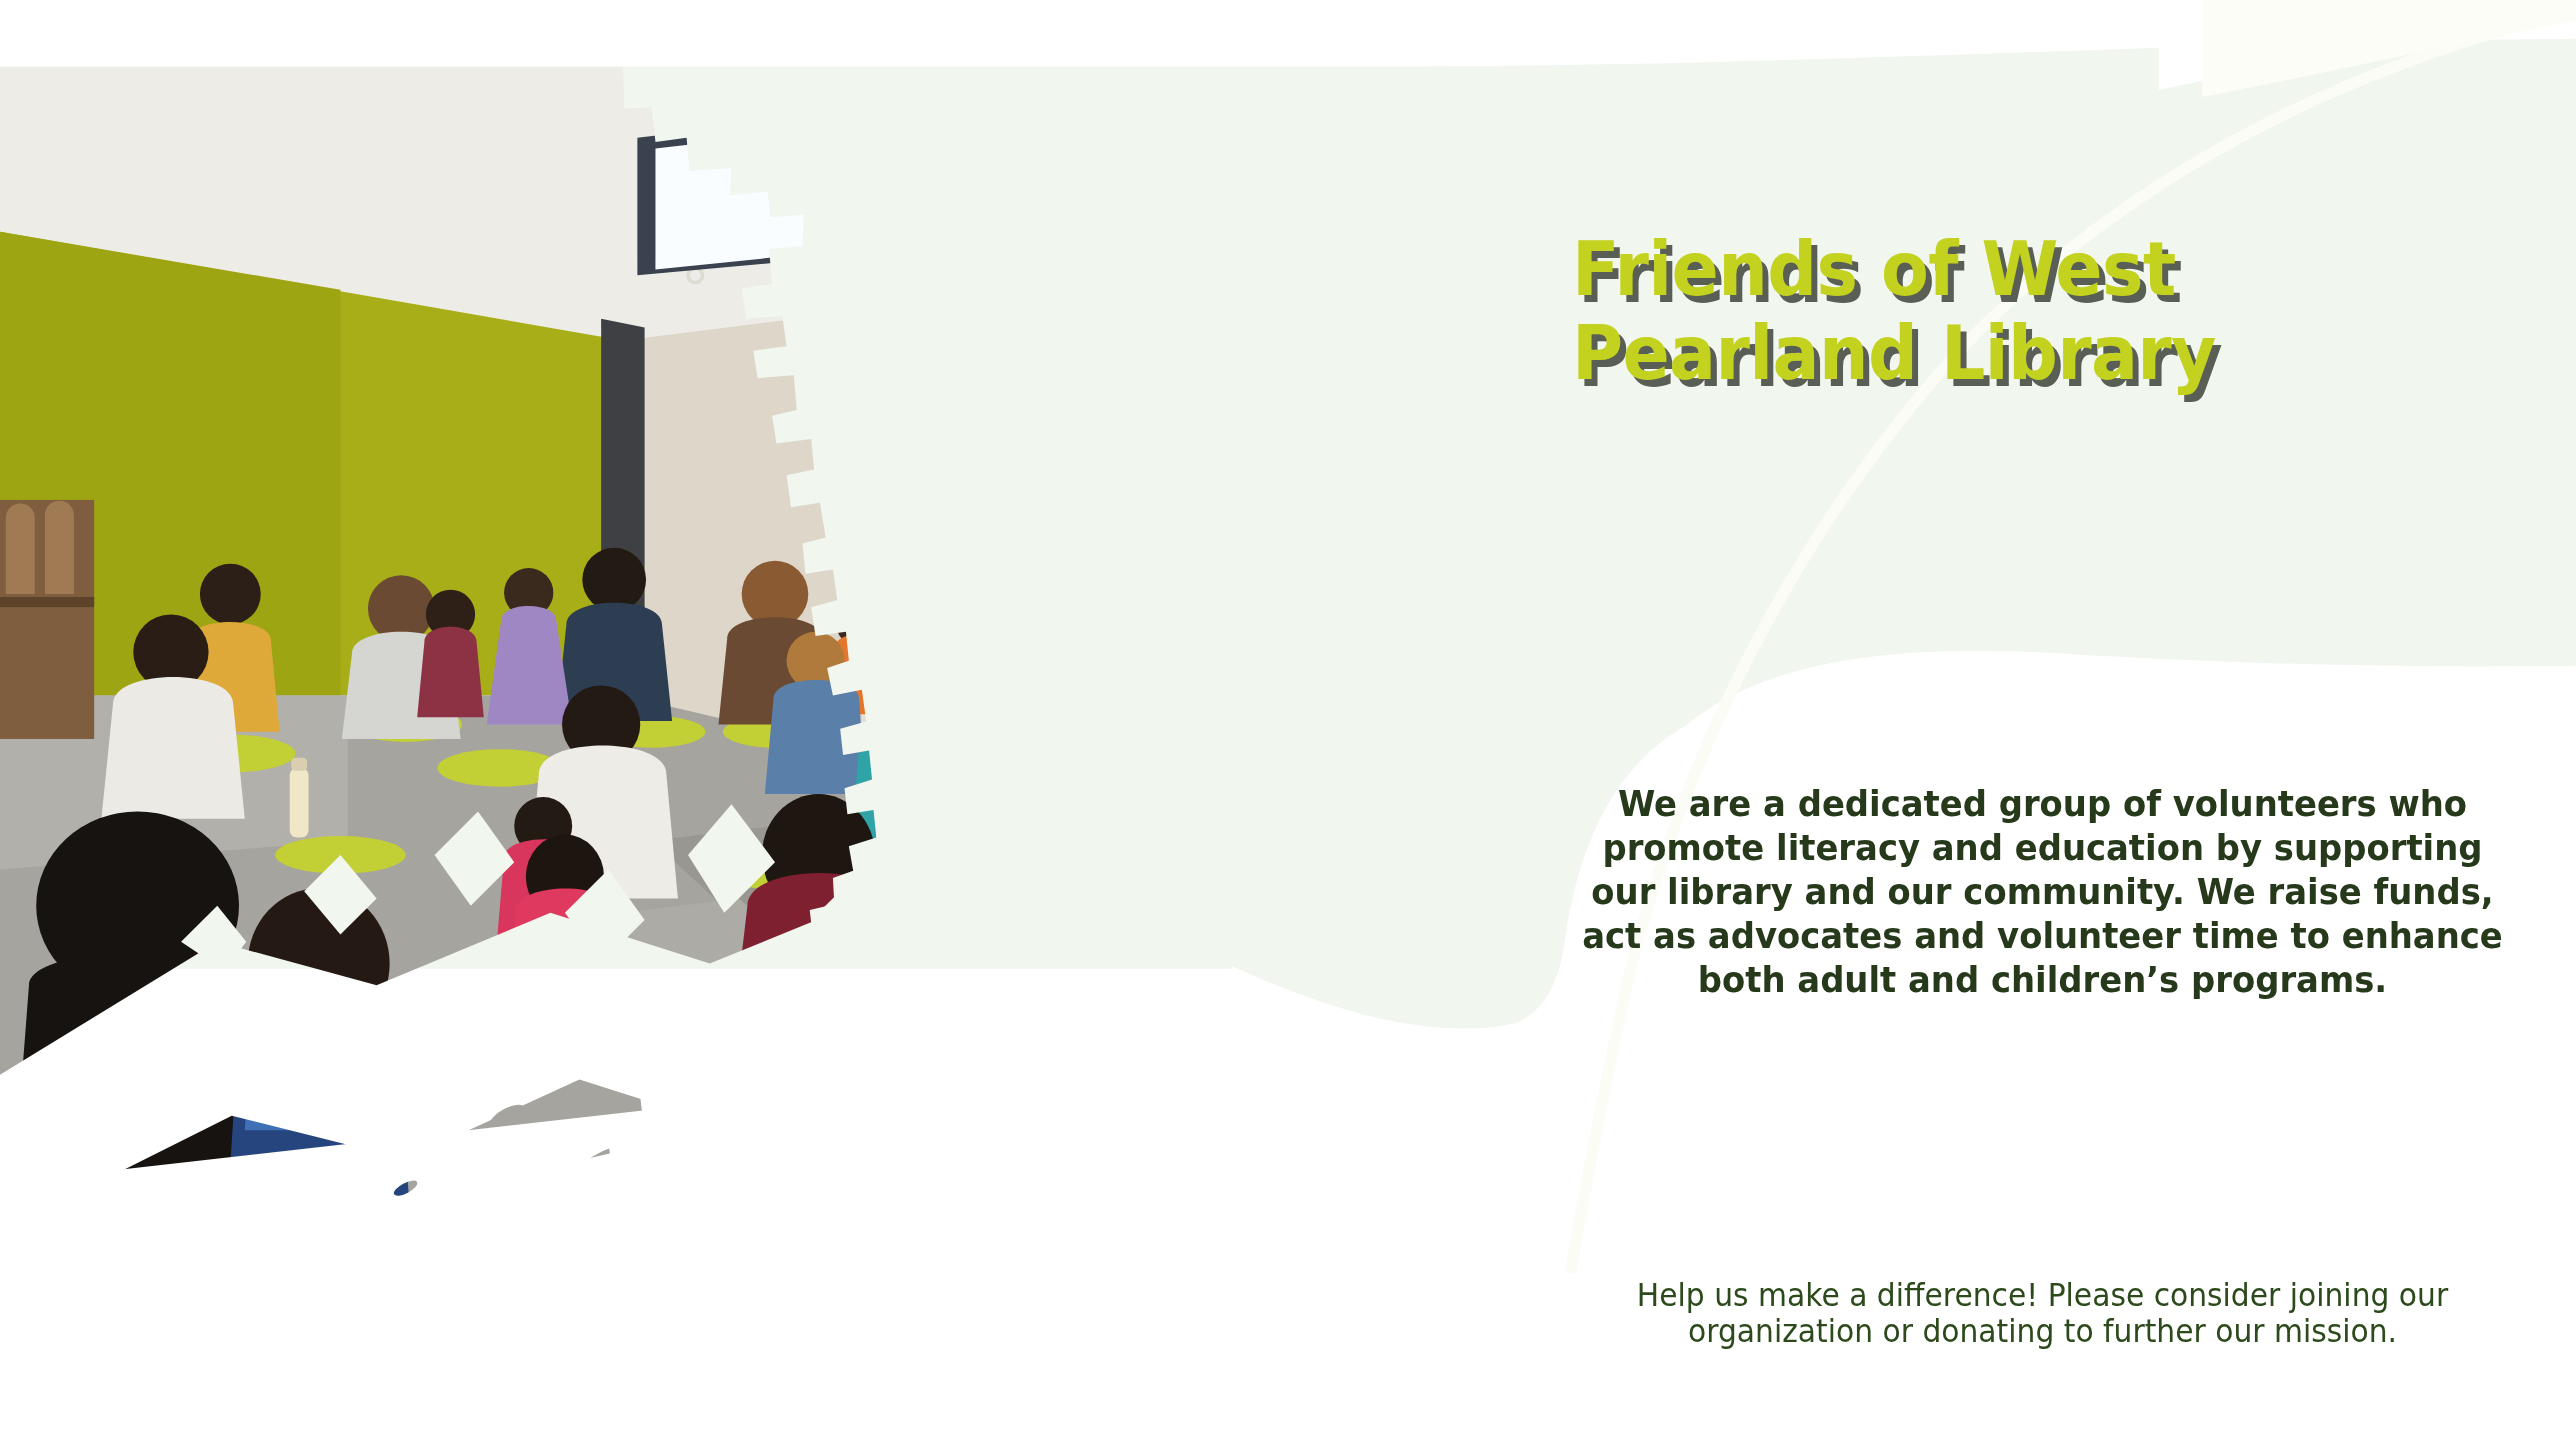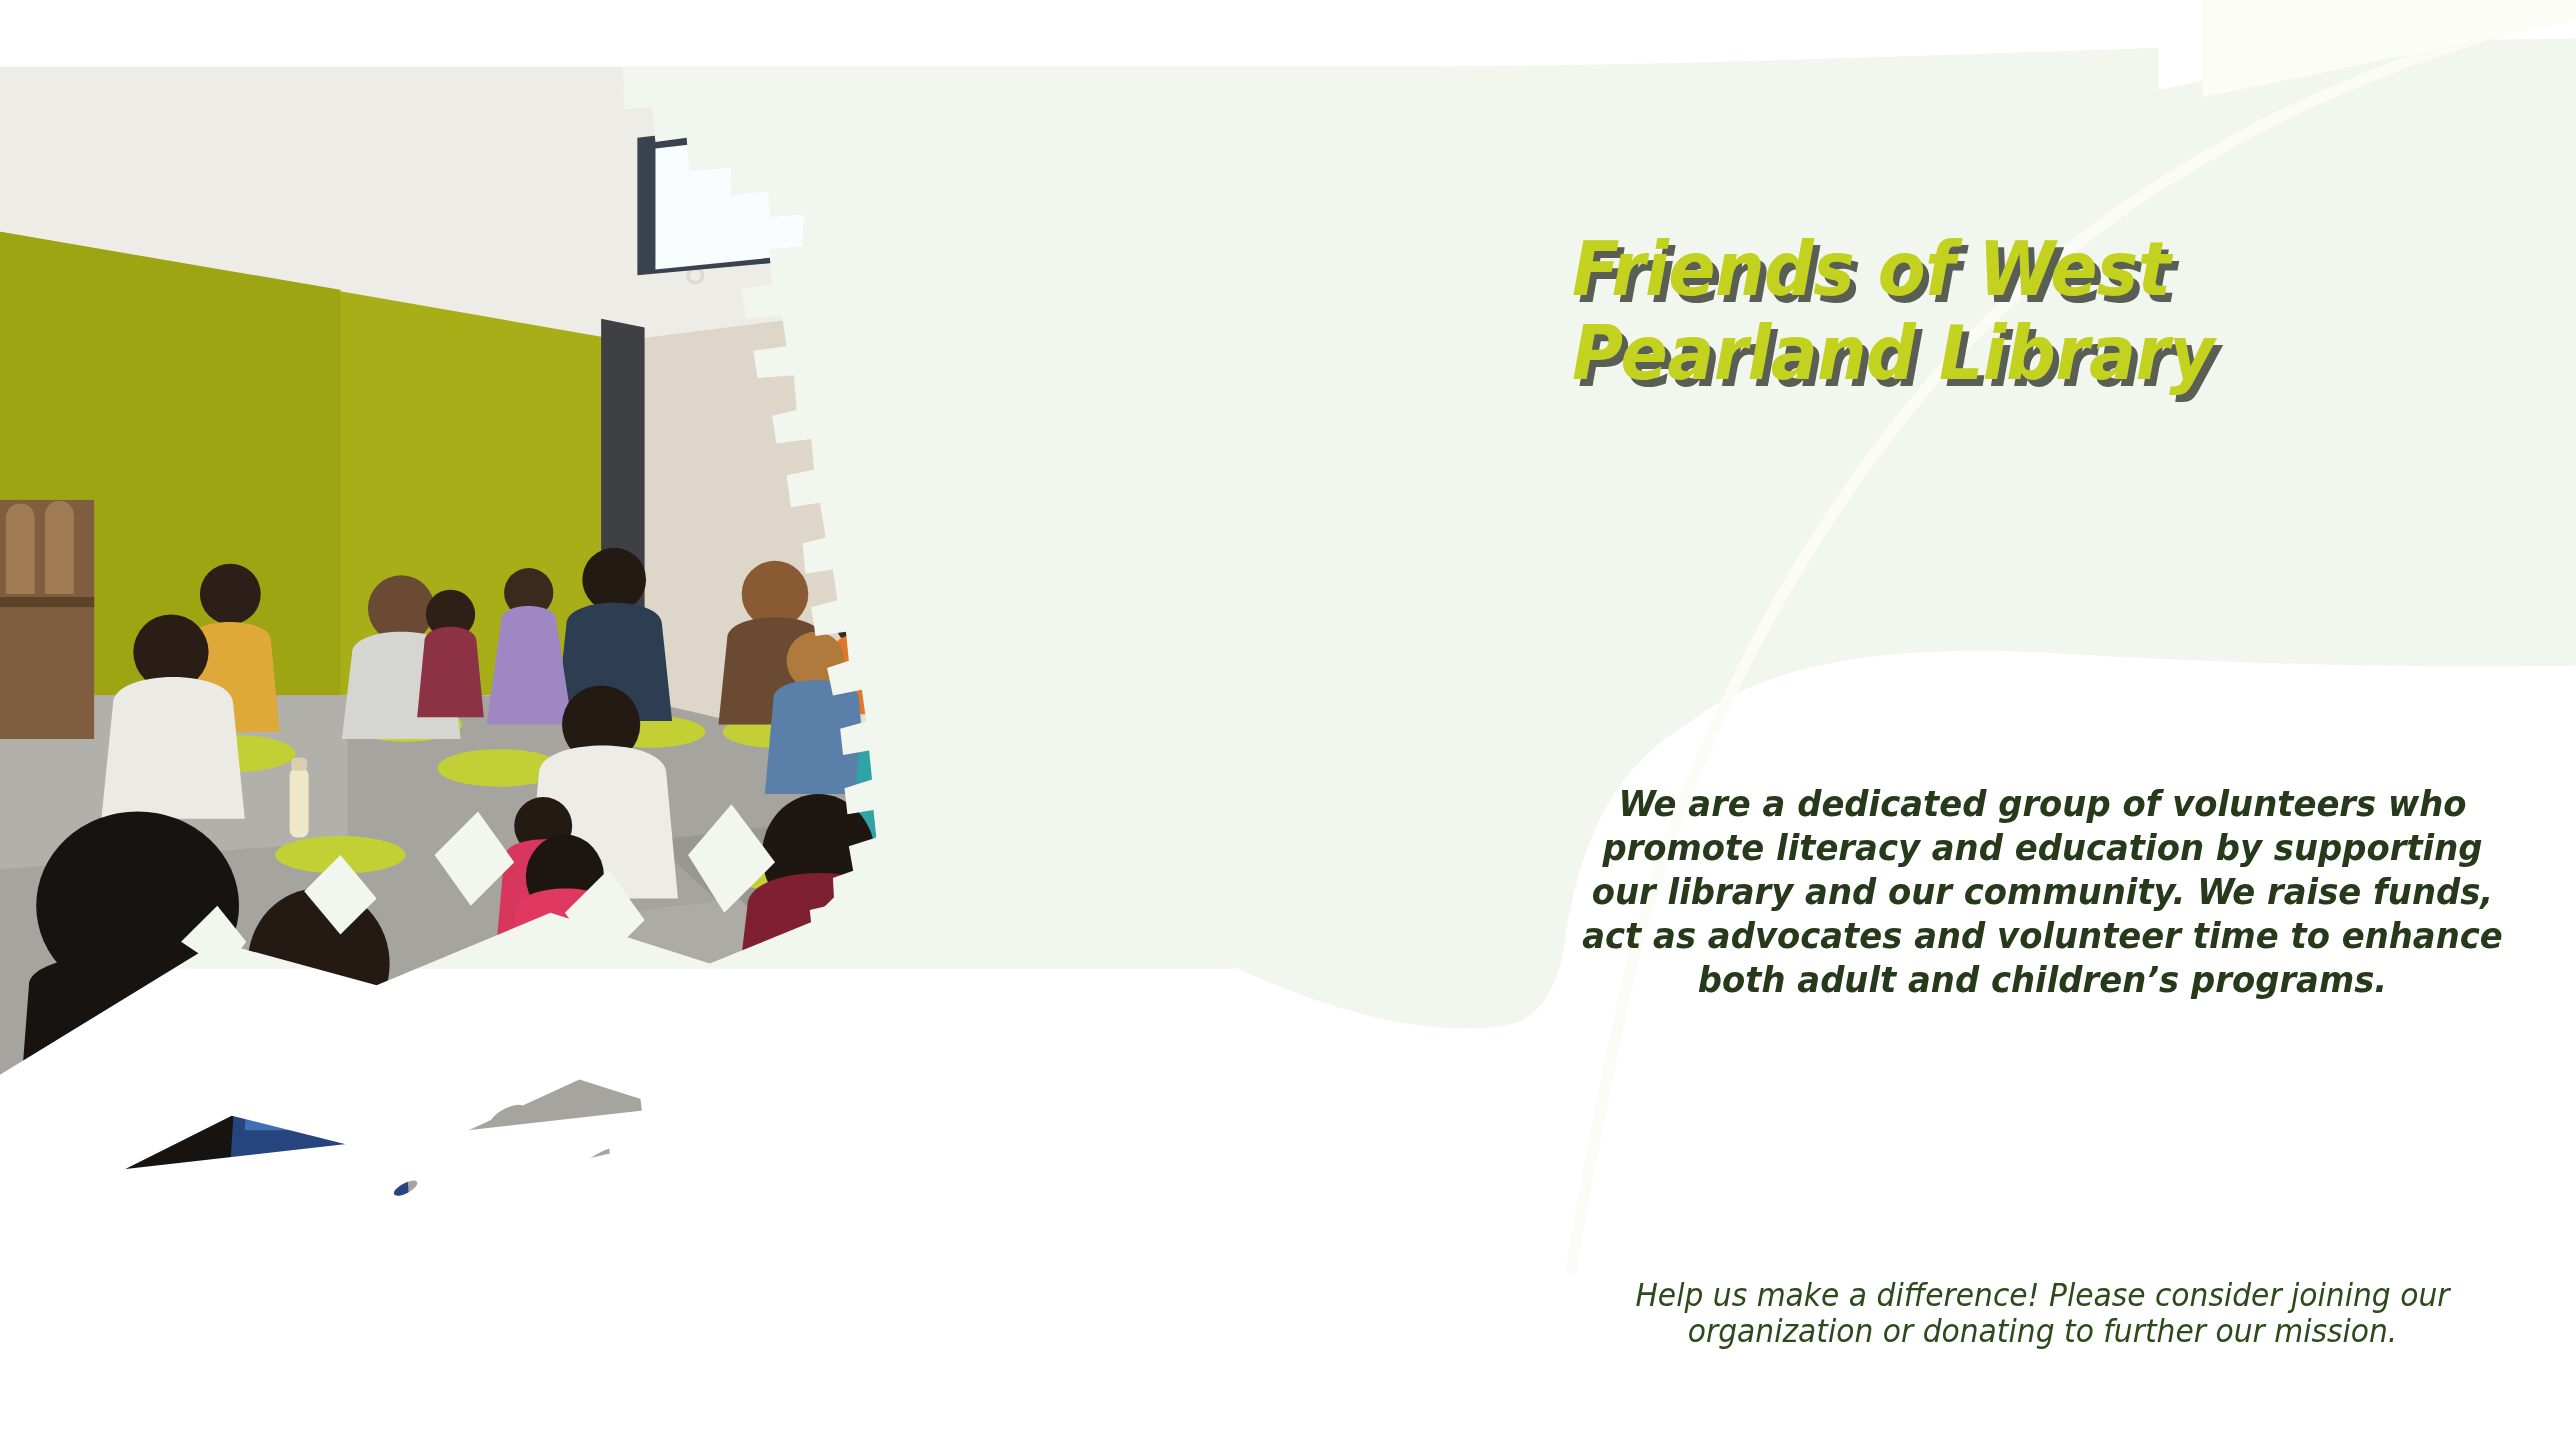--- a/index.html
+++ b/index.html
@@ -10,21 +10,20 @@
   }
   body {
     font-family: "Liberation Sans", sans-serif;
   }
   #slide {
     position: relative;
     width: 2576px;
     height: 1384px;
     overflow: hidden;
     background: #ffffff;
-    font-style: italic;
   }
 
   
   .bg-layer {
     position: absolute;
     inset: 0;
     width: 100%;
     height: 100%;
   }
 

